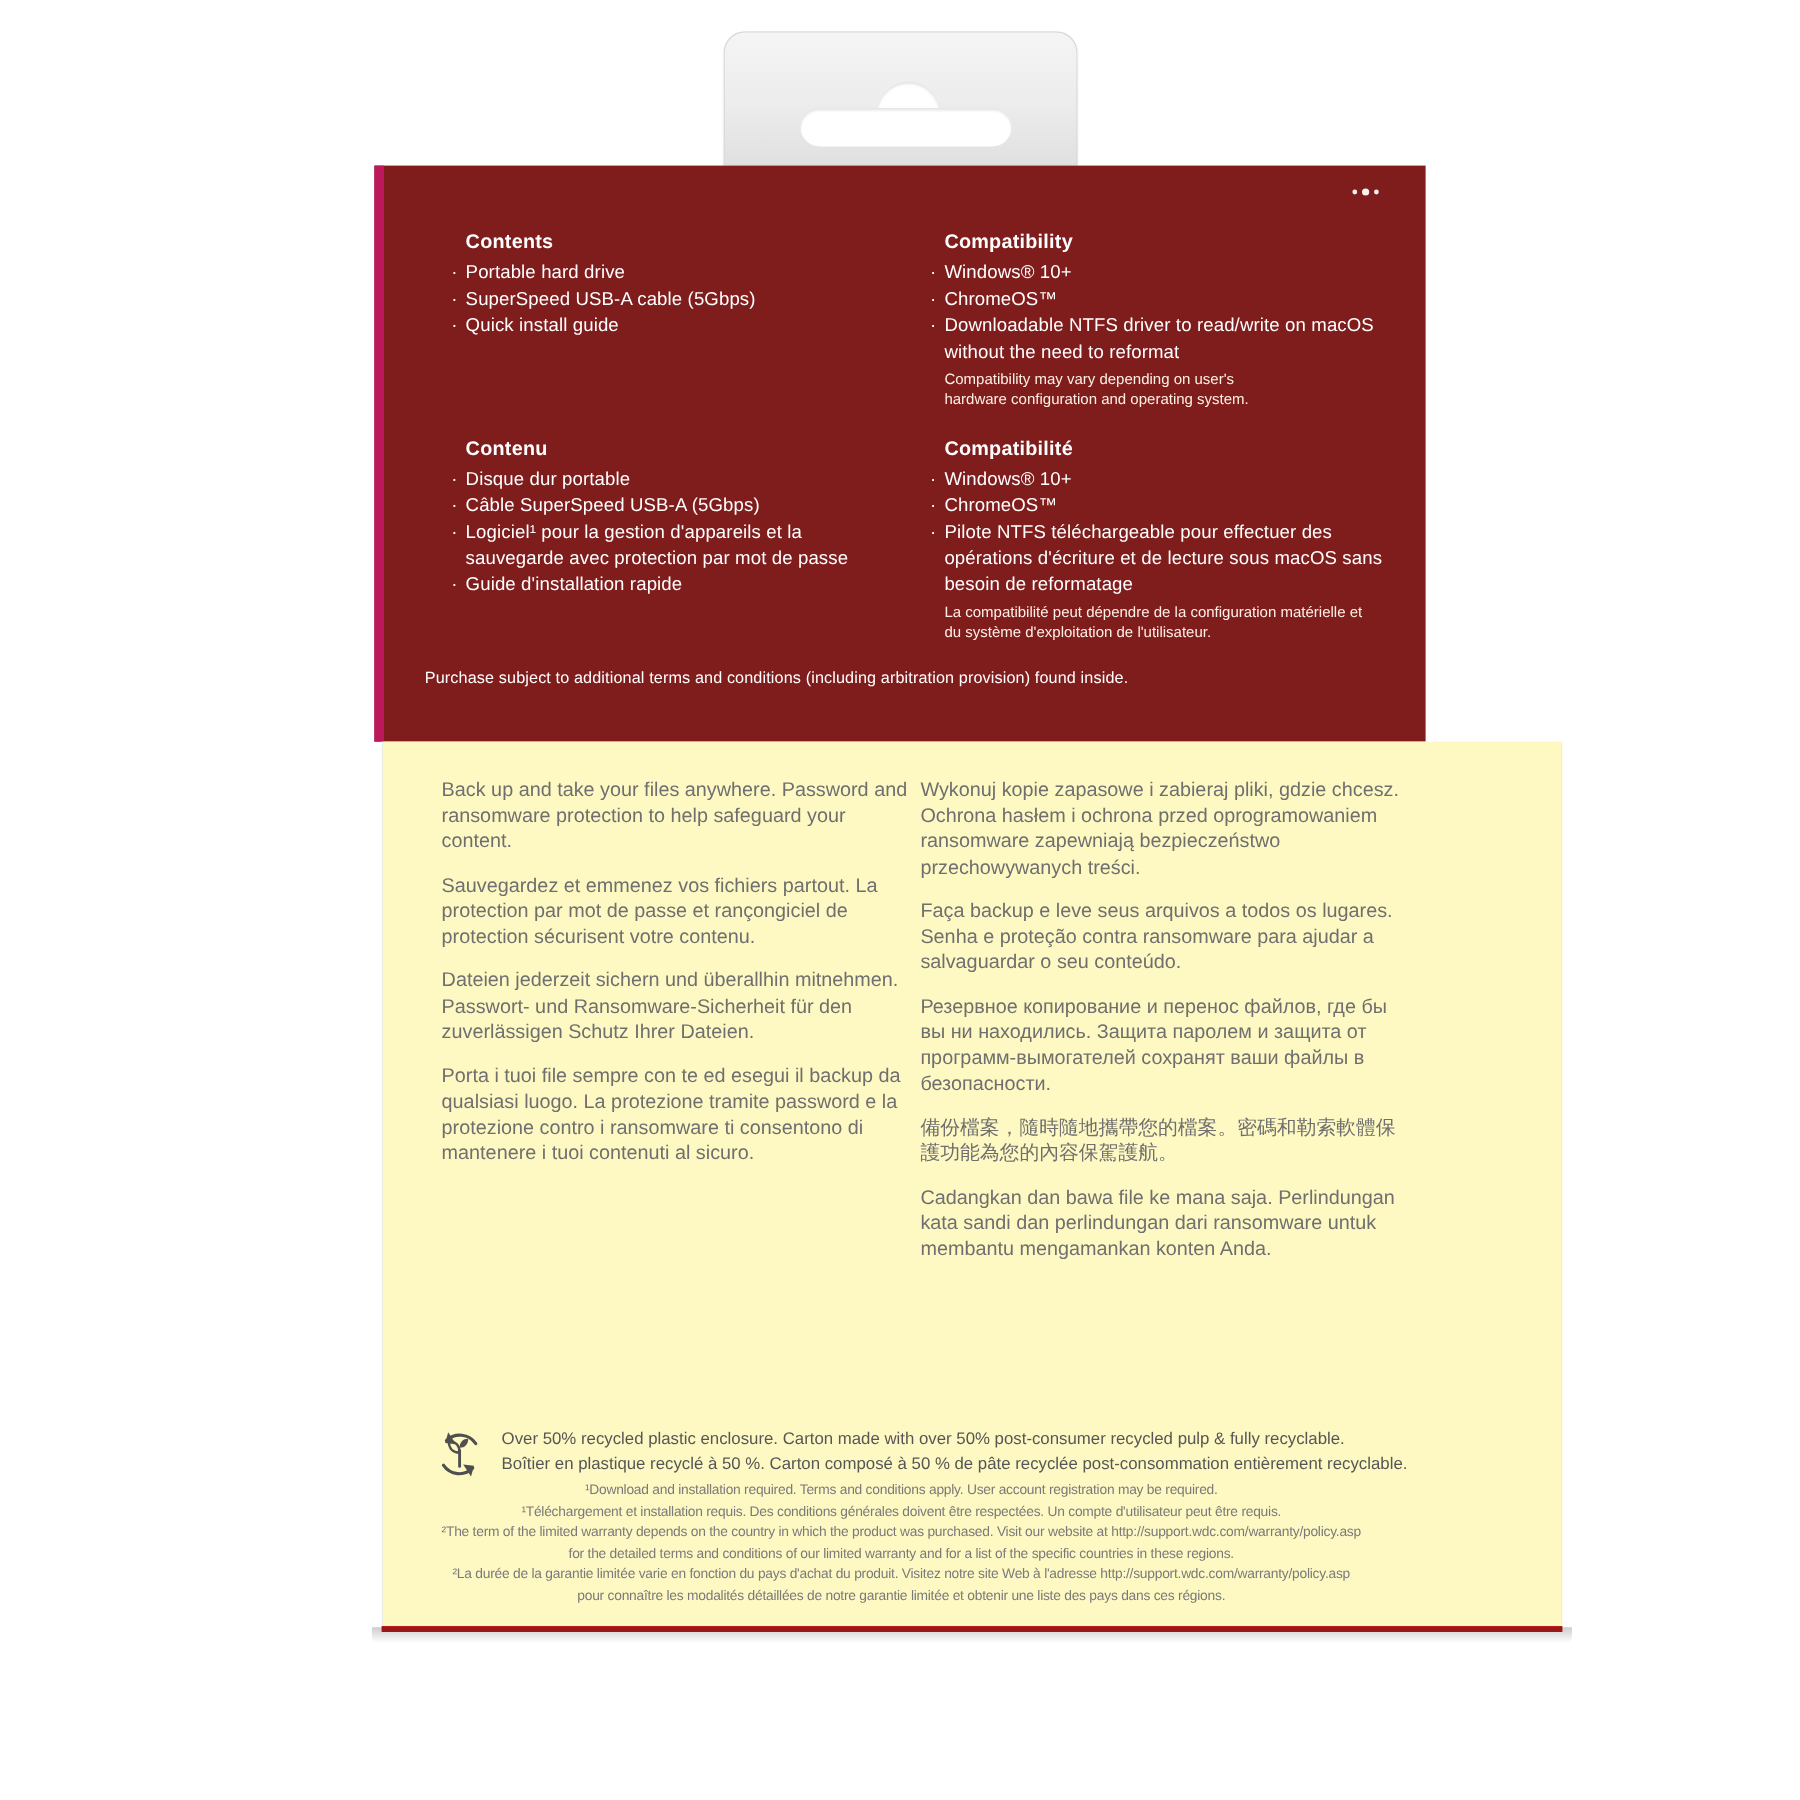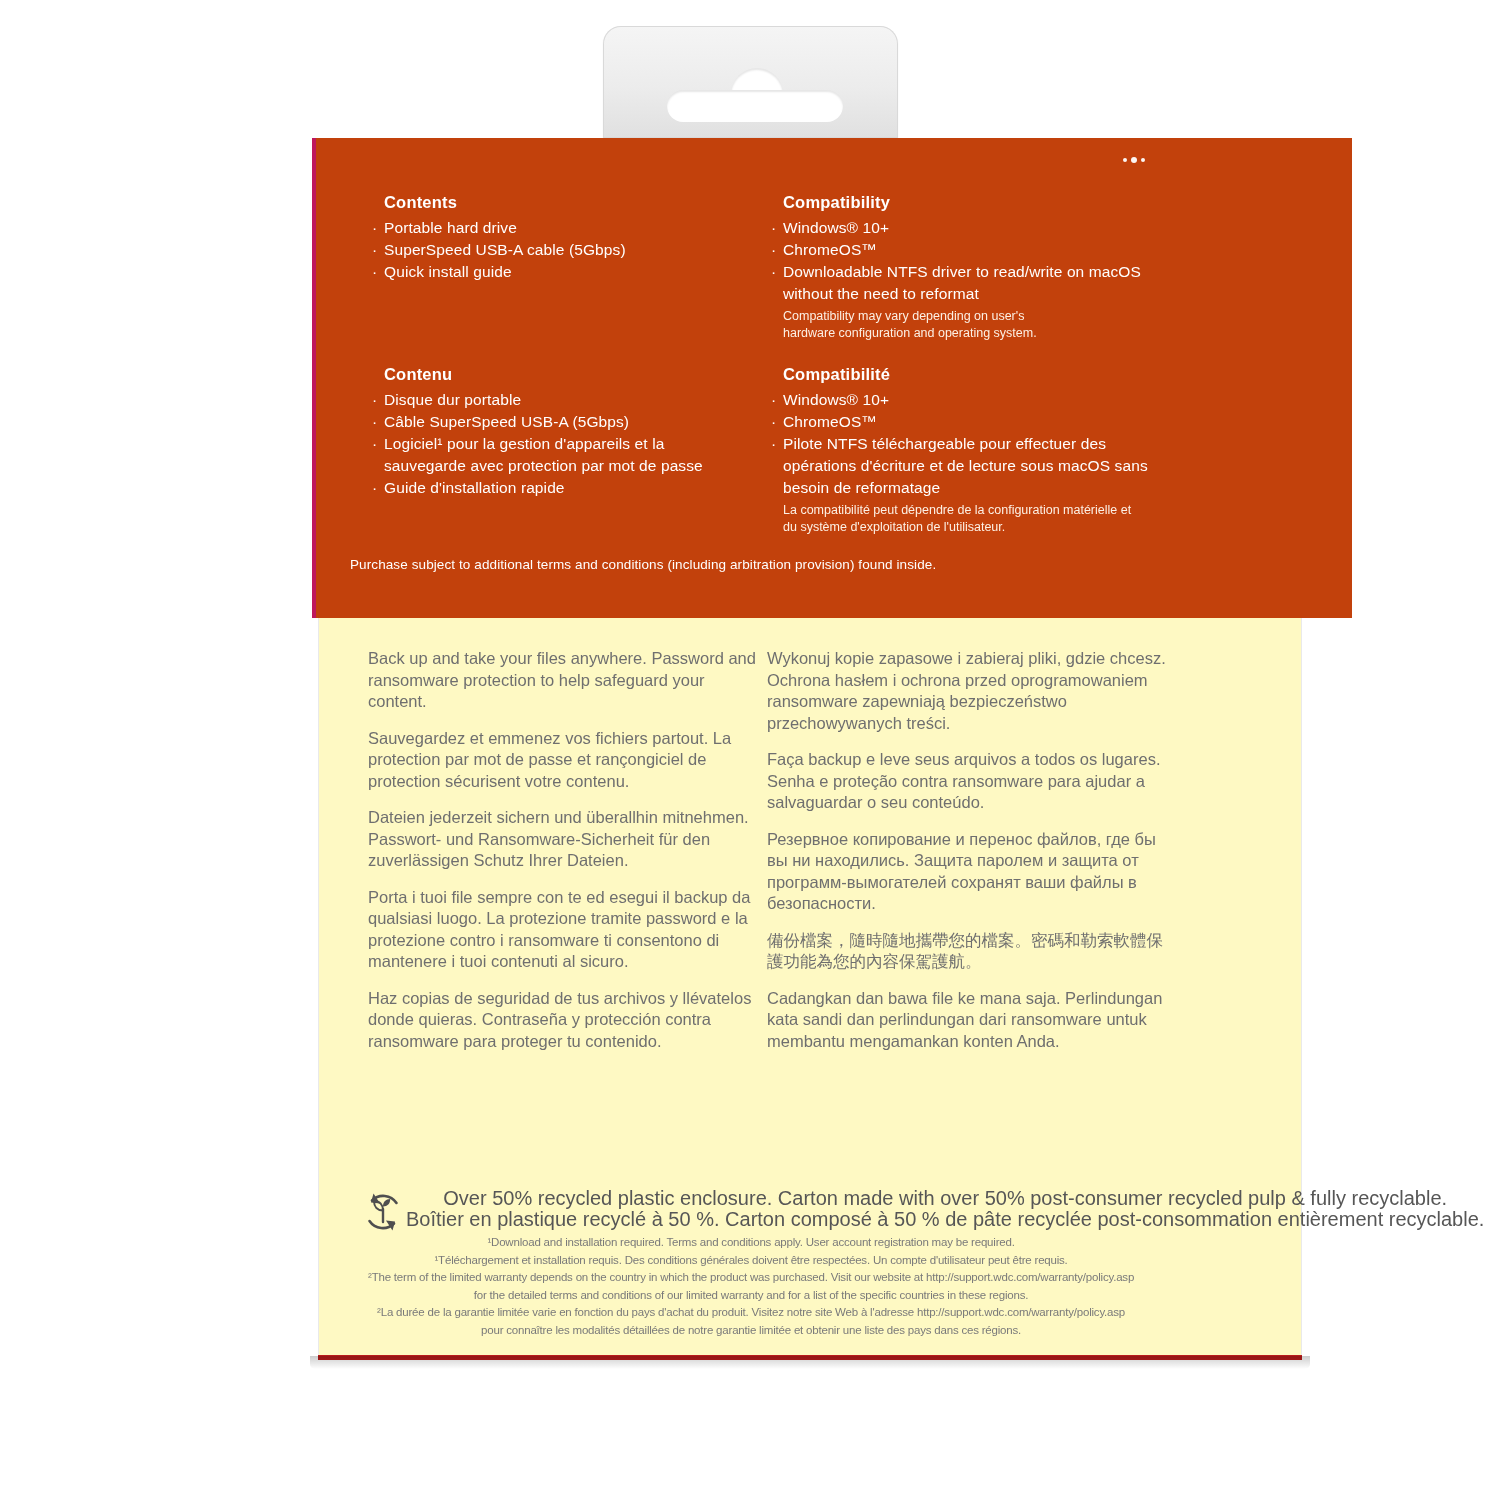--- a/index.html
+++ b/index.html
@@ -10,22 +10,22 @@
   .hang-tab{position:absolute;left:603px;top:26px;width:295px;height:112px;
             background:linear-gradient(180deg,#f5f5f5 0%,#ececec 55%,#e0e0e0 100%);
             border-radius:18px 18px 0 0;
             box-shadow:inset 0 0 0 1px #d9d9d9, 0 1px 2px rgba(0,0,0,.06);}
   .slot-bump{position:absolute;left:128px;top:42px;width:52px;height:52px;border-radius:50%;
              background:#ffffff;box-shadow:inset 0 2px 2px rgba(0,0,0,.10);}
   .slot-pill{position:absolute;left:64px;top:64px;width:176px;height:32px;border-radius:16px;
              background:#ffffff;box-shadow:inset 0 2px 2px rgba(0,0,0,.10);}
 
   
-  .orange-panel{position:absolute;left:312px;top:138px;width:1040px;height:480px;
-                background:#c2410c;border-left:4px solid #be185d;box-sizing:border-box;color:#fff;}
+  .orange-panel{position:absolute;left:312px;top:138px;width:876px;height:480px;
+                background:#7f1d1d;border-left:8px solid #be185d;box-sizing:border-box;color:#fff;}
   .dots{position:absolute;left:807px;top:18px;display:flex;align-items:center;gap:4px;height:8px;}
   .dots i{display:block;width:4px;height:4px;border-radius:50%;background:#ffffff;opacity:.95;}
   .dots i:nth-child(2){width:6px;height:6px;}
 
   .blk{position:absolute;}
   .blk h3{margin:0 0 4px 12px;font-size:16.5px;font-weight:bold;line-height:21px;letter-spacing:.2px;}
   .blk ul{margin:0;padding:0;list-style:none;}
   .blk li{position:relative;padding-left:12px;font-size:15.5px;line-height:22px;letter-spacing:.1px;}
   .blk li:before{content:'\00B7';position:absolute;left:0;top:0;}
   .pos-en-contents{left:56px;top:54px;width:358px;}
@@ -44,21 +44,21 @@
   .white-panel:after{content:'';position:absolute;left:-8px;right:-8px;bottom:-14px;height:13px;
                background:linear-gradient(180deg,rgba(0,0,0,.20),rgba(0,0,0,0));
                border-radius:0 0 5px 5px;}
   .col{position:absolute;top:30px;color:#6f6f6f;}
   .col p{margin:0 0 15px 0;font-size:16.5px;line-height:21.5px;}
   .col-left{left:50px;width:388px;}
   .col-right{left:449px;width:405px;}
 
   .recycle-row{position:absolute;left:42px;top:570px;display:flex;align-items:flex-start;}
   .recycle-row svg{flex:0 0 auto;margin-top:1px;}
-  .rec-lines{font-size:20px;line-height:21px;color:#565656;white-space:nowrap;text-align:center;}
+  .rec-lines{margin-left:12px;font-size:14px;line-height:21px;color:#565656;white-space:nowrap;}
 
   .footnotes{position:absolute;left:50px;top:616px;font-size:11.5px;line-height:17.5px;
              letter-spacing:-0.2px;color:#7a7a7a;white-space:nowrap;text-align:center;}
 </style>
 </head>
 <body>
 
 <div class="canvas">
 
   <div class="hang-tab">
@@ -124,21 +124,20 @@
     </div>
   </div>
 
   <div class="white-panel">
 
     <div class="col col-left">
       <p>Back up and take your files anywhere. Password and ransomware protection to help safeguard your content.</p>
       <p>Sauvegardez et emmenez vos fichiers partout. La protection par mot de passe et rançongiciel de protection sécurisent votre contenu.</p>
       <p>Dateien jederzeit sichern und überallhin mitnehmen. Passwort- und Ransomware-Sicherheit für den zuverlässigen Schutz Ihrer Dateien.</p>
       <p>Porta i tuoi file sempre con te ed esegui il backup da qualsiasi luogo. La protezione tramite password e la protezione contro i ransomware ti consentono di mantenere i tuoi contenuti al sicuro.</p>
-      <p>Haz copias de seguridad de tus archivos y llévatelos donde quieras. Contraseña y protección contra ransomware para proteger tu contenido.</p>
     </div>
 
     <div class="col col-right">
       <p>Wykonuj kopie zapasowe i zabieraj pliki, gdzie chcesz. Ochrona hasłem i ochrona przed oprogramowaniem ransomware zapewniają bezpieczeństwo przechowywanych treści.</p>
       <p>Faça backup e leve seus arquivos a todos os lugares. Senha e proteção contra ransomware para ajudar a salvaguardar o seu conteúdo.</p>
       <p>Резервное копирование и перенос файлов, где бы вы ни находились. Защита паролем и защита от программ-вымогателей сохранят ваши файлы в безопасности.</p>
       <p>備份檔案，隨時隨地攜帶您的檔案。密碼和勒索軟體保護功能為您的內容保駕護航。</p>
       <p>Cadangkan dan bawa file ke mana saja. Perlindungan kata sandi dan perlindungan dari ransomware untuk membantu mengamankan konten Anda.</p>
     </div>
 

